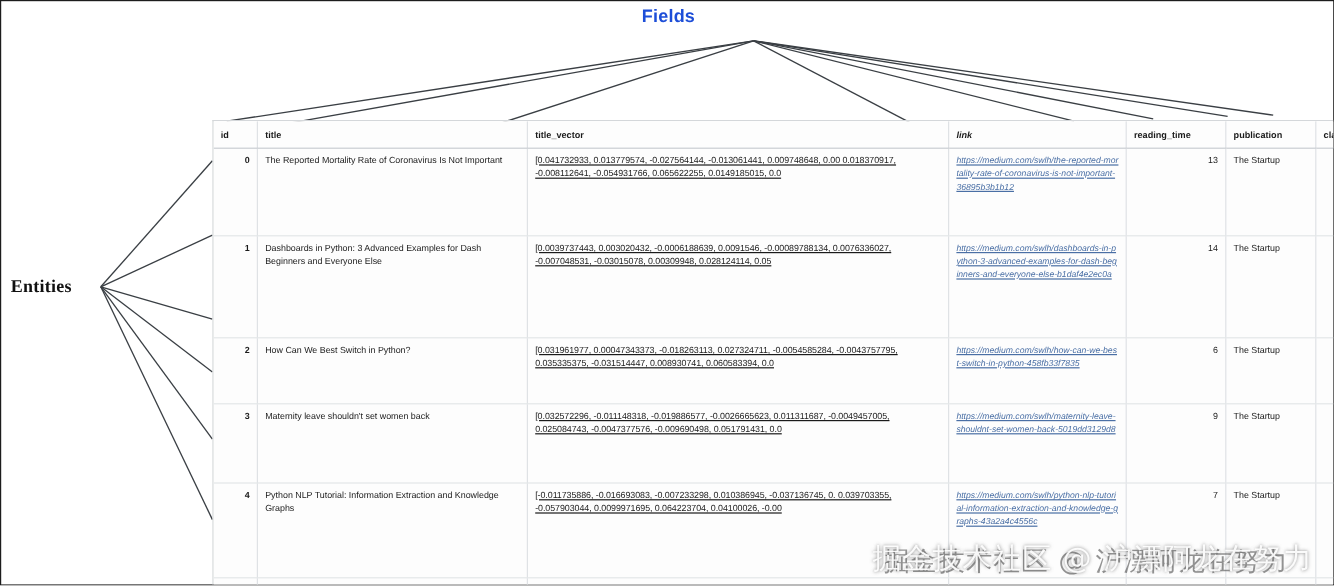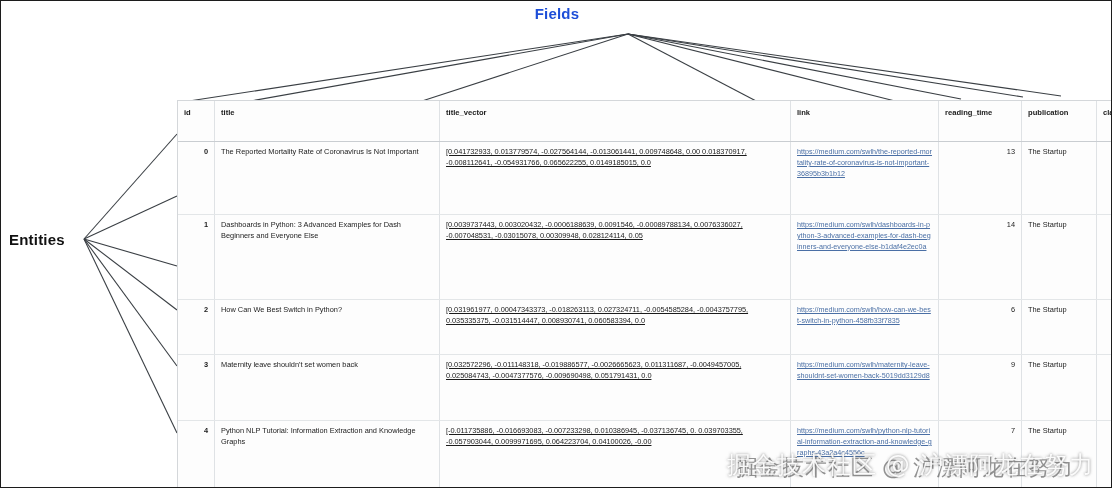--- a/index.html
+++ b/index.html
@@ -31,20 +31,21 @@
     letter-spacing: 0.2px;
   }
   #entities-label {
     position: absolute;
     left: 8px;
     top: 230px;
     font-size: 15px;
     font-weight: bold;
     color: #111111;
     letter-spacing: 0.2px;
+    font-family: Liberation Serif, serif;
   }
 
   
   #connectors {
     position: absolute;
     left: 0;
     top: 0;
     width: 1112px;
     height: 488px;
     pointer-events: none;
@@ -86,29 +87,29 @@
     word-break: break-word;
   }
   table.df thead th {
     background: #fdfdfd;
     font-weight: bold;
     font-size: 7.6px;
     text-align: left;
     border-bottom: 1px solid #c9cdd1;
     height: 16px;
     padding-top: 3px;
-    padding-bottom: 21px;
+    padding-bottom: 3px;
     vertical-align: middle;
   }
 
   
   .c-id        { width: 24px;  }
   .c-title     { width: 212px; }
   .c-vector    { width: 338px; }
-  .c-link      { width: 135px; }
+  .c-link      { width: 135px; font-style: italic; }
   .c-reading   { width: 70px; margin-top: 28px;  }
   .c-pub       { width: 62px;  }
   .c-claps     { width: 40px;  }
 
   th.c-id, td.c-id { text-align: right; font-weight: bold; padding-right: 7px; }
   th.c-id { text-align: left; padding-left: 4px; padding-right: 4px; }
   th.c-reading, th.c-pub, th.c-claps, th.c-resp { text-align: left; }
   td.c-reading, td.c-claps, td.c-resp { text-align: right; }
   td.c-pub { text-align: left; white-space: nowrap; }
 

